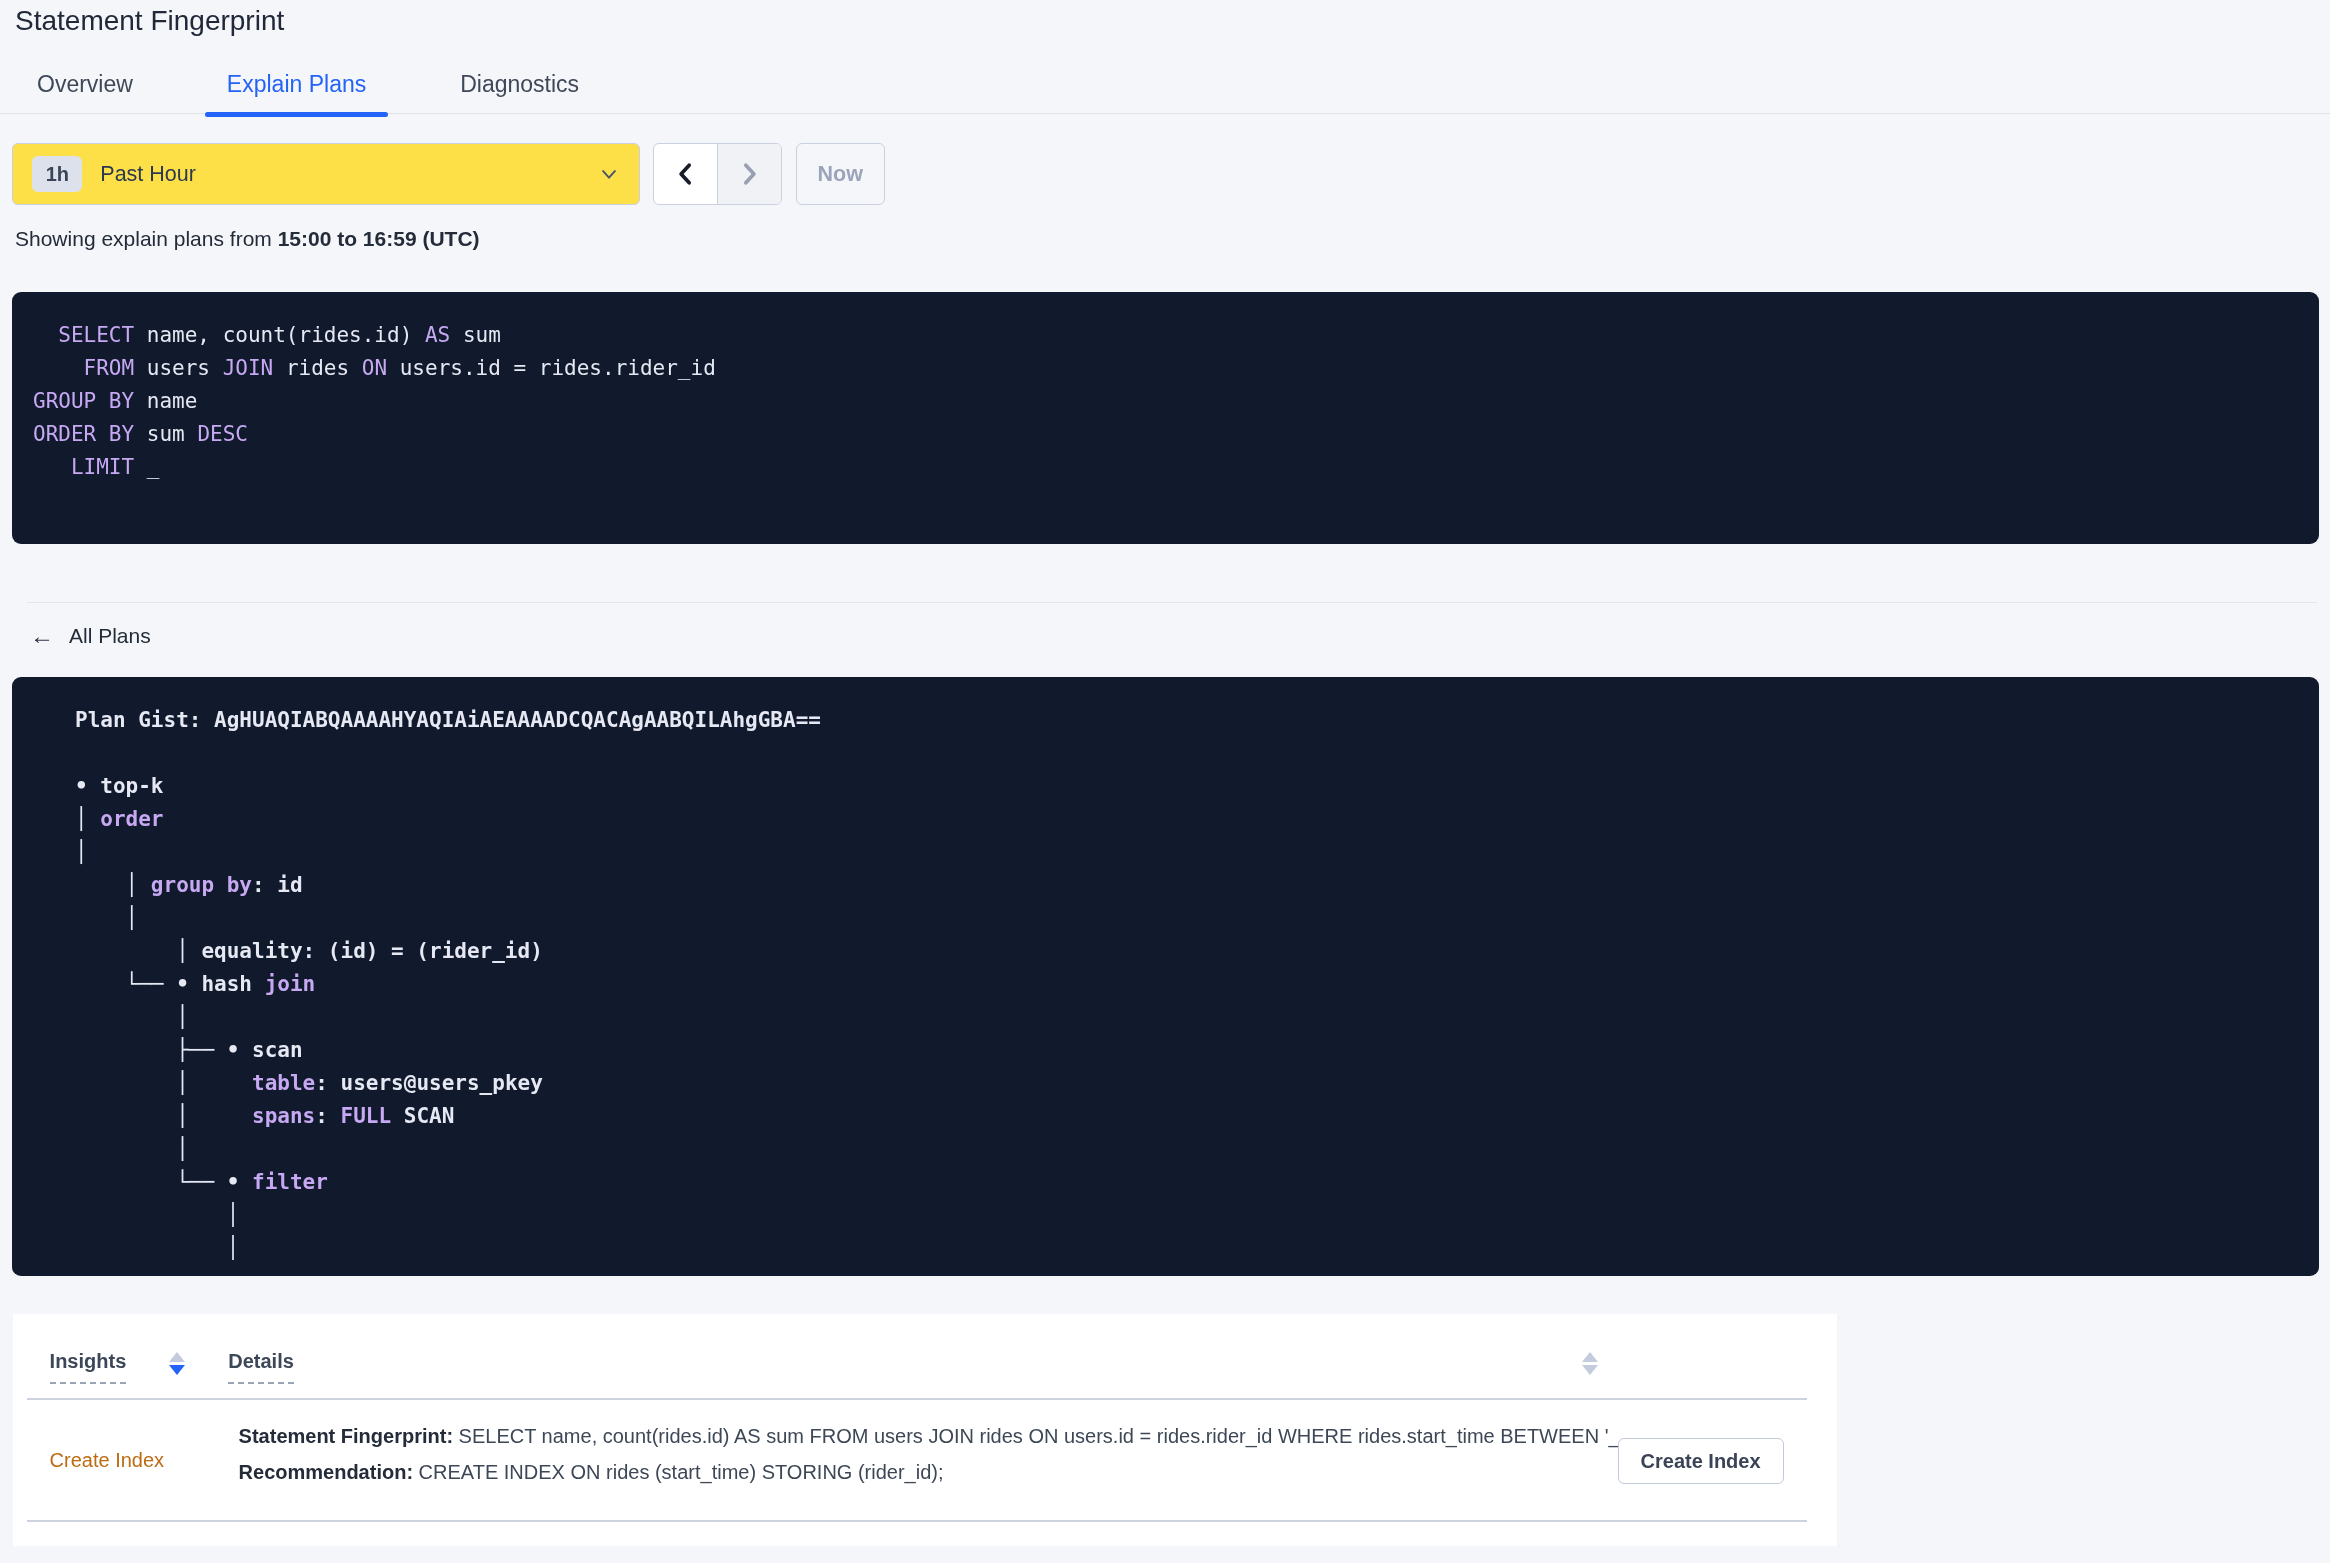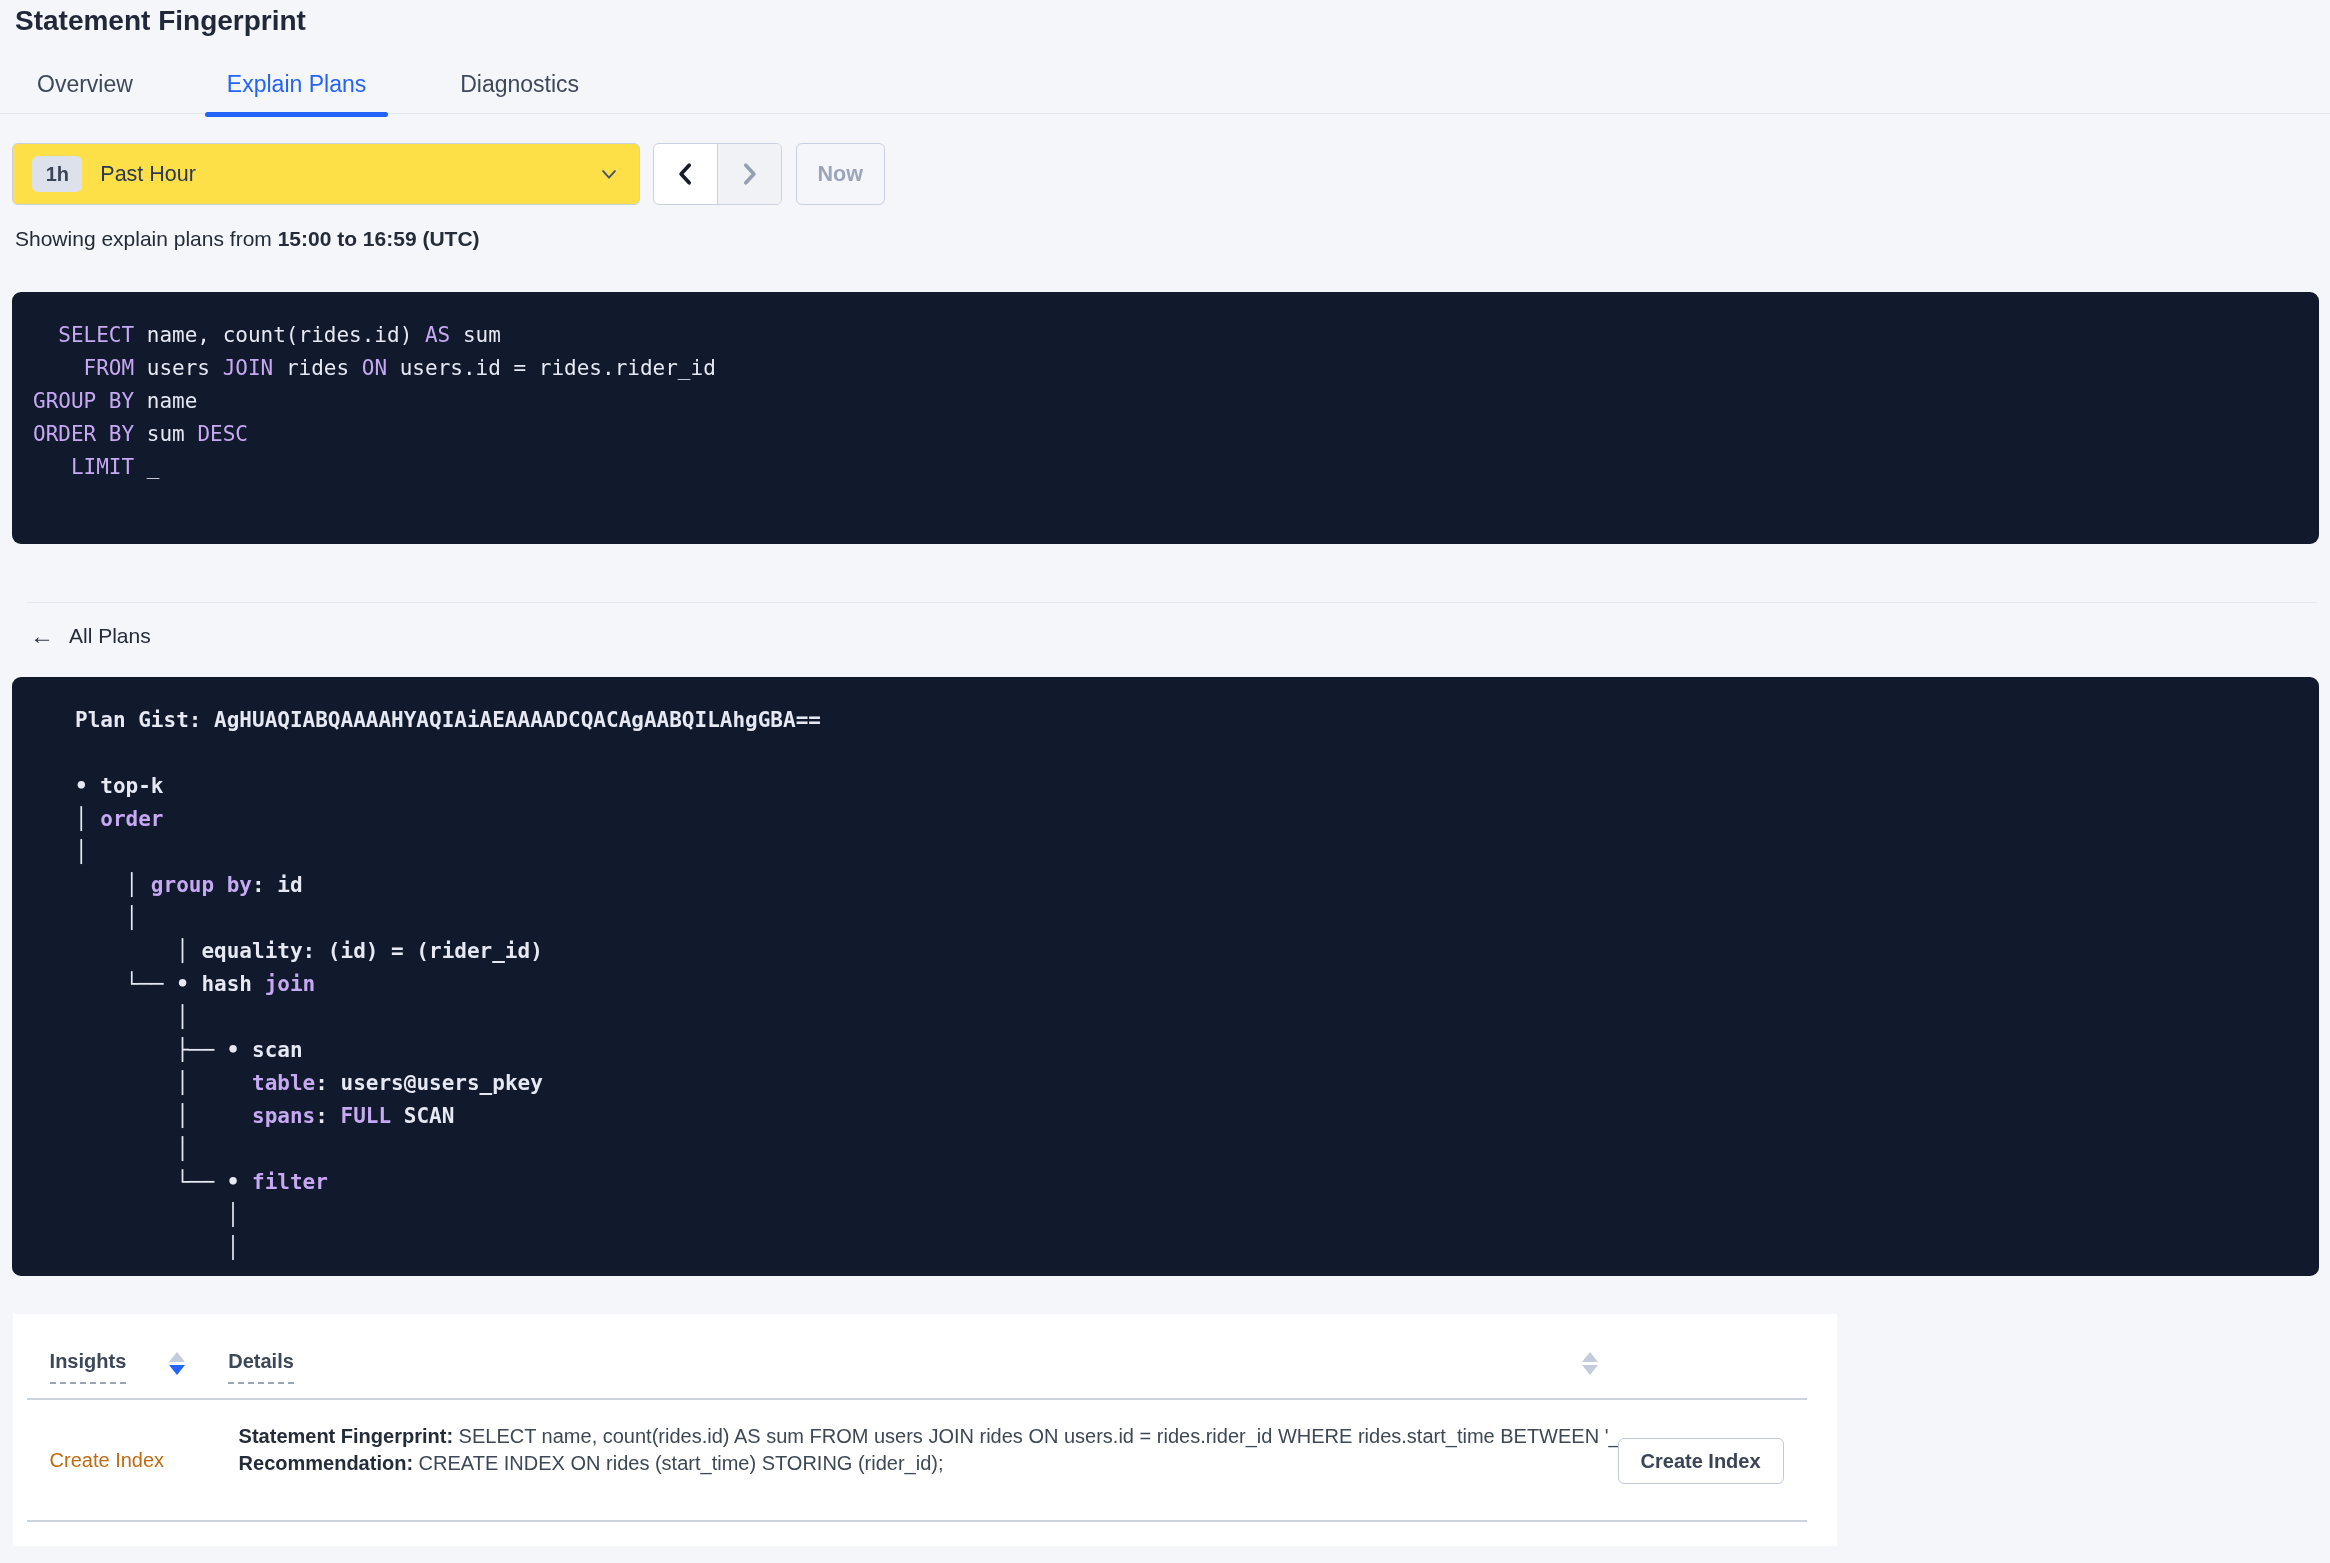--- a/index.html
+++ b/index.html
@@ -6,21 +6,21 @@
   html,body { width:2330px; height:1564px; }
   body {
     position: relative;
     background:#f4f6f9;
     font-family:"Liberation Sans", sans-serif;
     color:#242b39;
     overflow:hidden;
   }
 
   
-  .page-title { position:absolute; top:4.5px; left:15px; font-size:28px; font-weight:700; color:#21283a; }
+  .page-title { position:absolute; top:4.5px; left:15px; font-size:28px; font-weight:400; color:#21283a; }
 
   .tabbar {
     position:absolute; top:64px; left:0; right:0;
     display:flex; padding-left:15px;
     border-bottom:1.5px solid #e0e4eb;
   }
   .tab {
     position:relative;
     padding:7.4px 22px 15px 22px; margin-right:50px;
     font-size:23px; color:#3e4859; cursor:pointer; white-space:nowrap;
@@ -109,21 +109,21 @@
   .sorter.right { margin-left:auto; margin-right:239px; }
 
   .head-rule { position:absolute; top:84px; left:14px; width:1780px; height:1.5px; background:#ccd3e0; }
   .row-rule  { position:absolute; top:206px; left:14px; width:1780px; height:1.5px; background:#ccd3e0; }
 
   .insight-link {
     position:absolute; left:37px; top:135px;
     font-size:20px; color:#bd6b13; cursor:pointer; white-space:nowrap;
   }
   .detail-line-1 { position:absolute; left:226px; top:111px; }
-  .detail-line-2 { position:absolute; left:226px; top:138px; }
+  .detail-line-2 { position:absolute; left:226px; top:147px; }
   .detail-line { font-size:20px; color:#3d4756; white-space:nowrap; }
   .detail-line b { color:#242b39; font-weight:700; }
 
   .create-index-button {
     position:absolute; top:124px; right:53px; height:46px; padding:0 22px;
     background:#ffffff; border:1.5px solid #c2c9da; border-radius:6px;
     display:flex; align-items:center; font-size:20px; font-weight:700; color:#3a4456;
     cursor:pointer;
   }
 </style>

